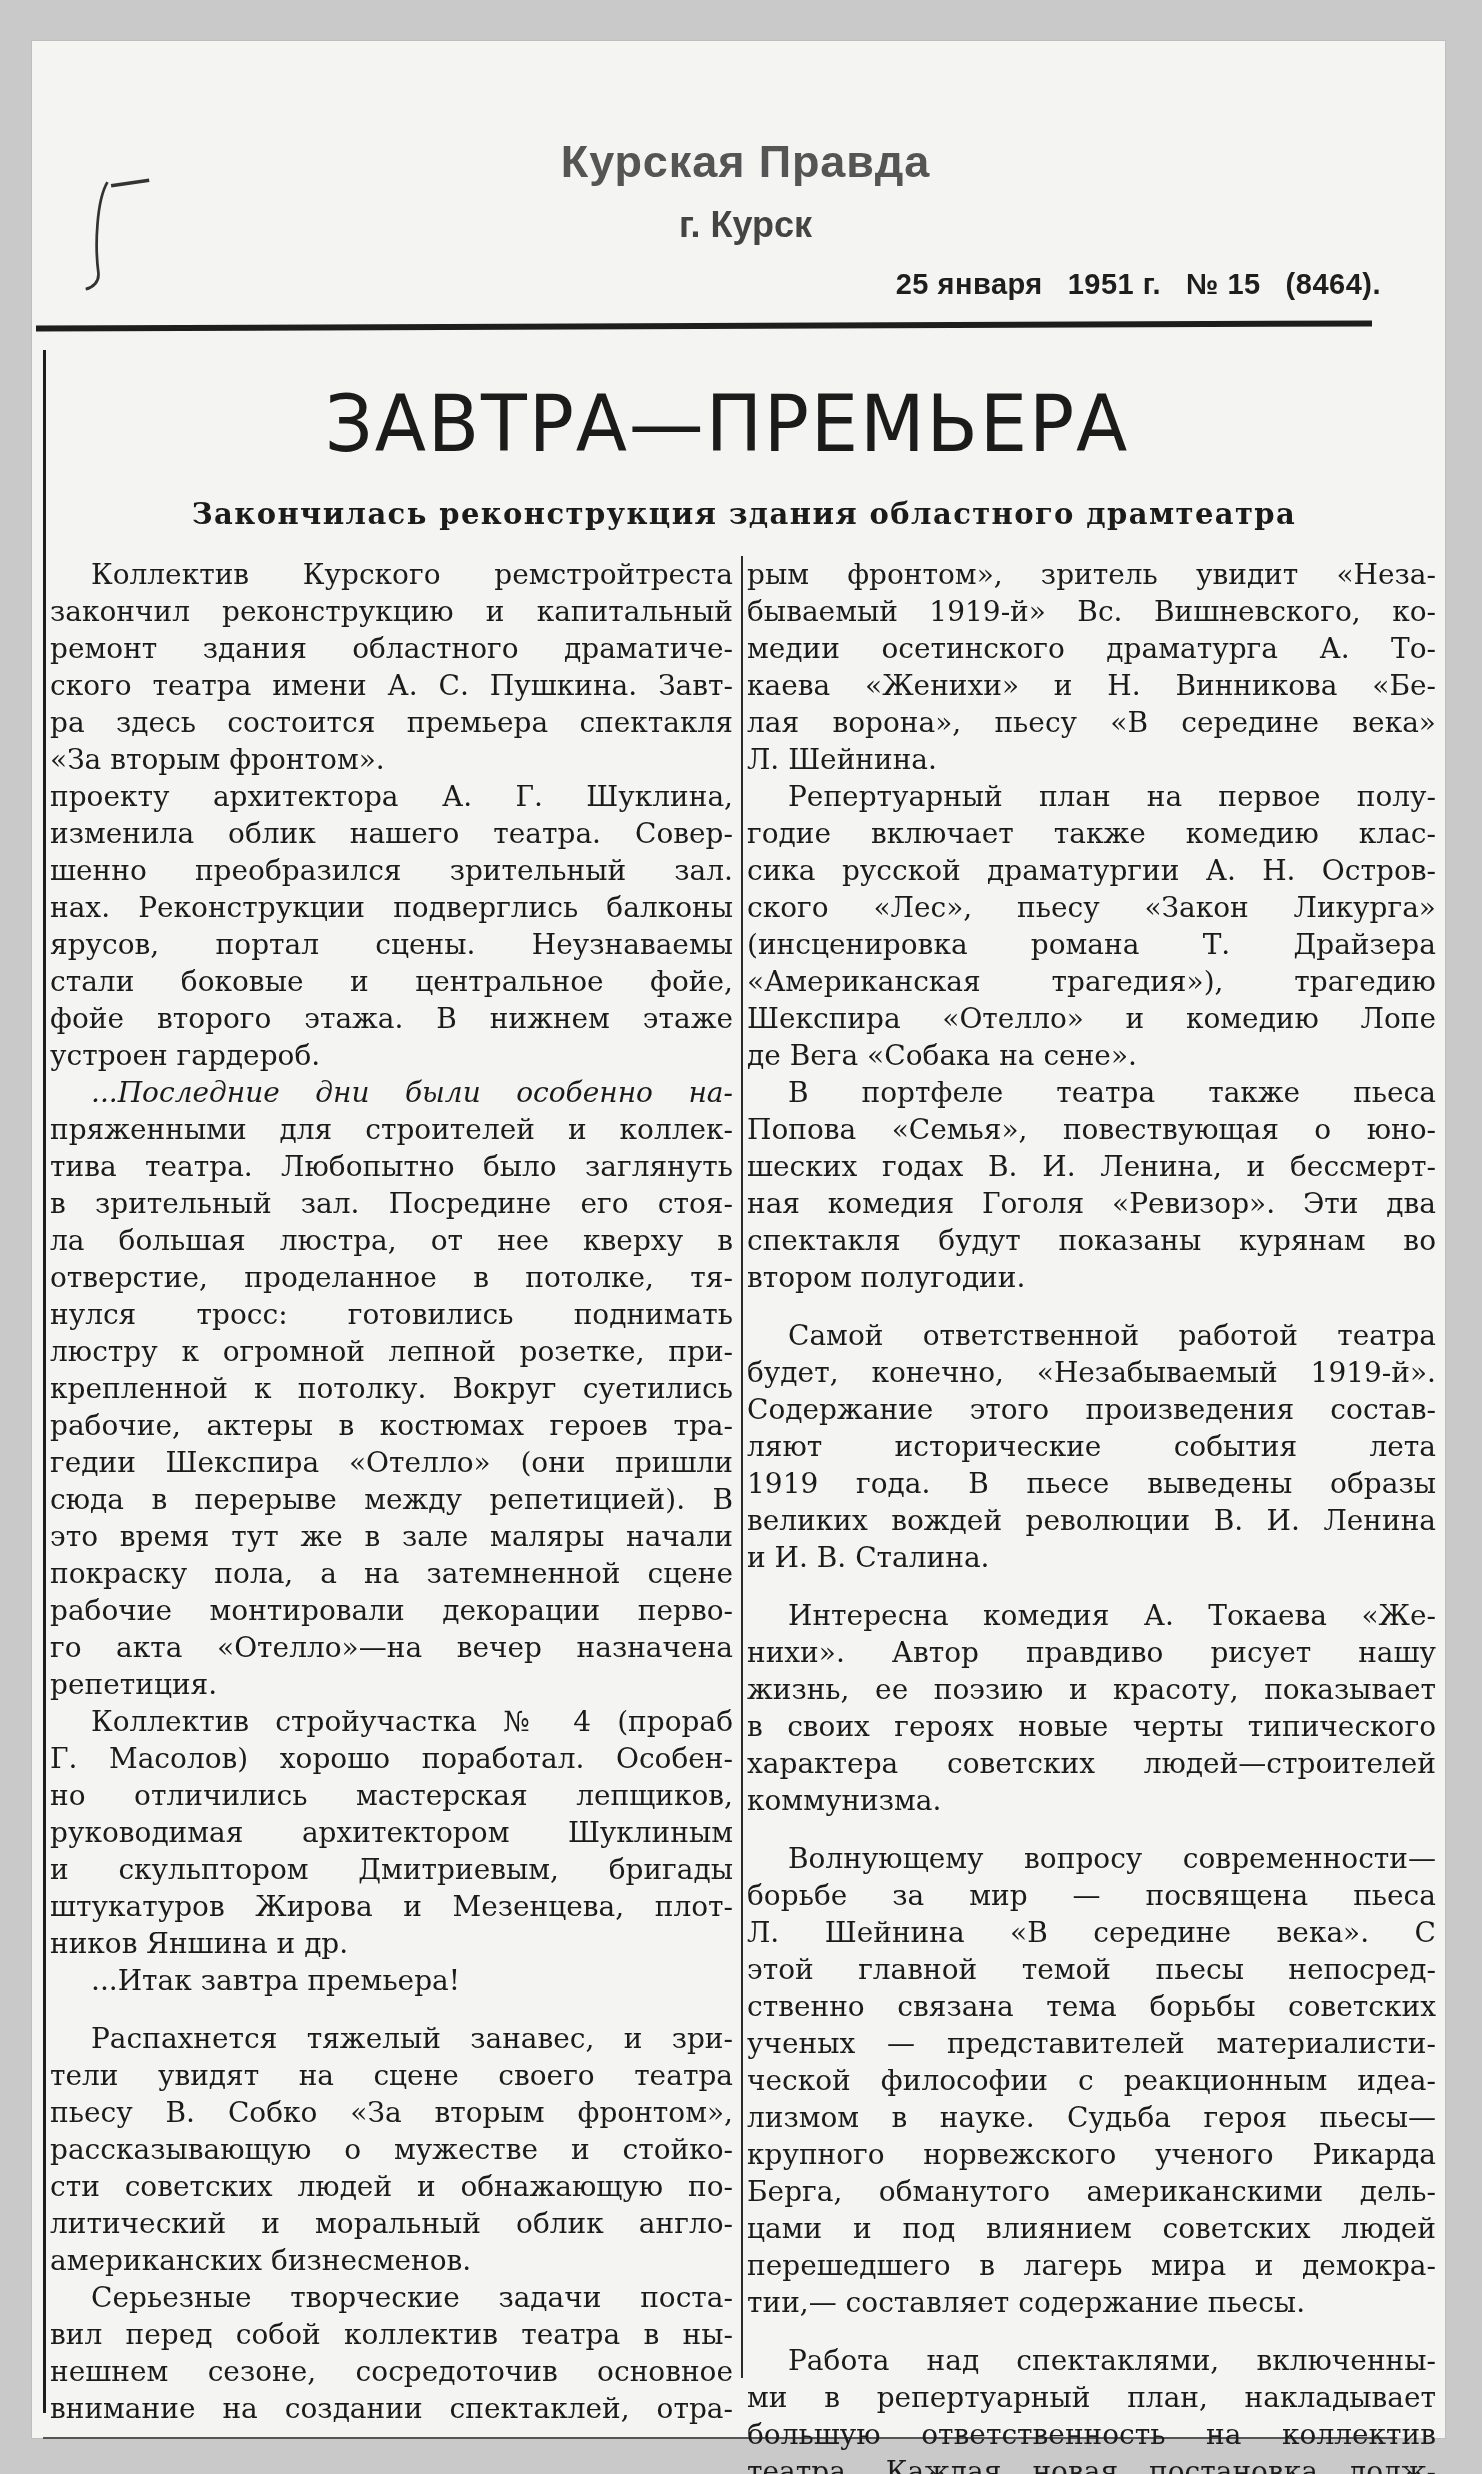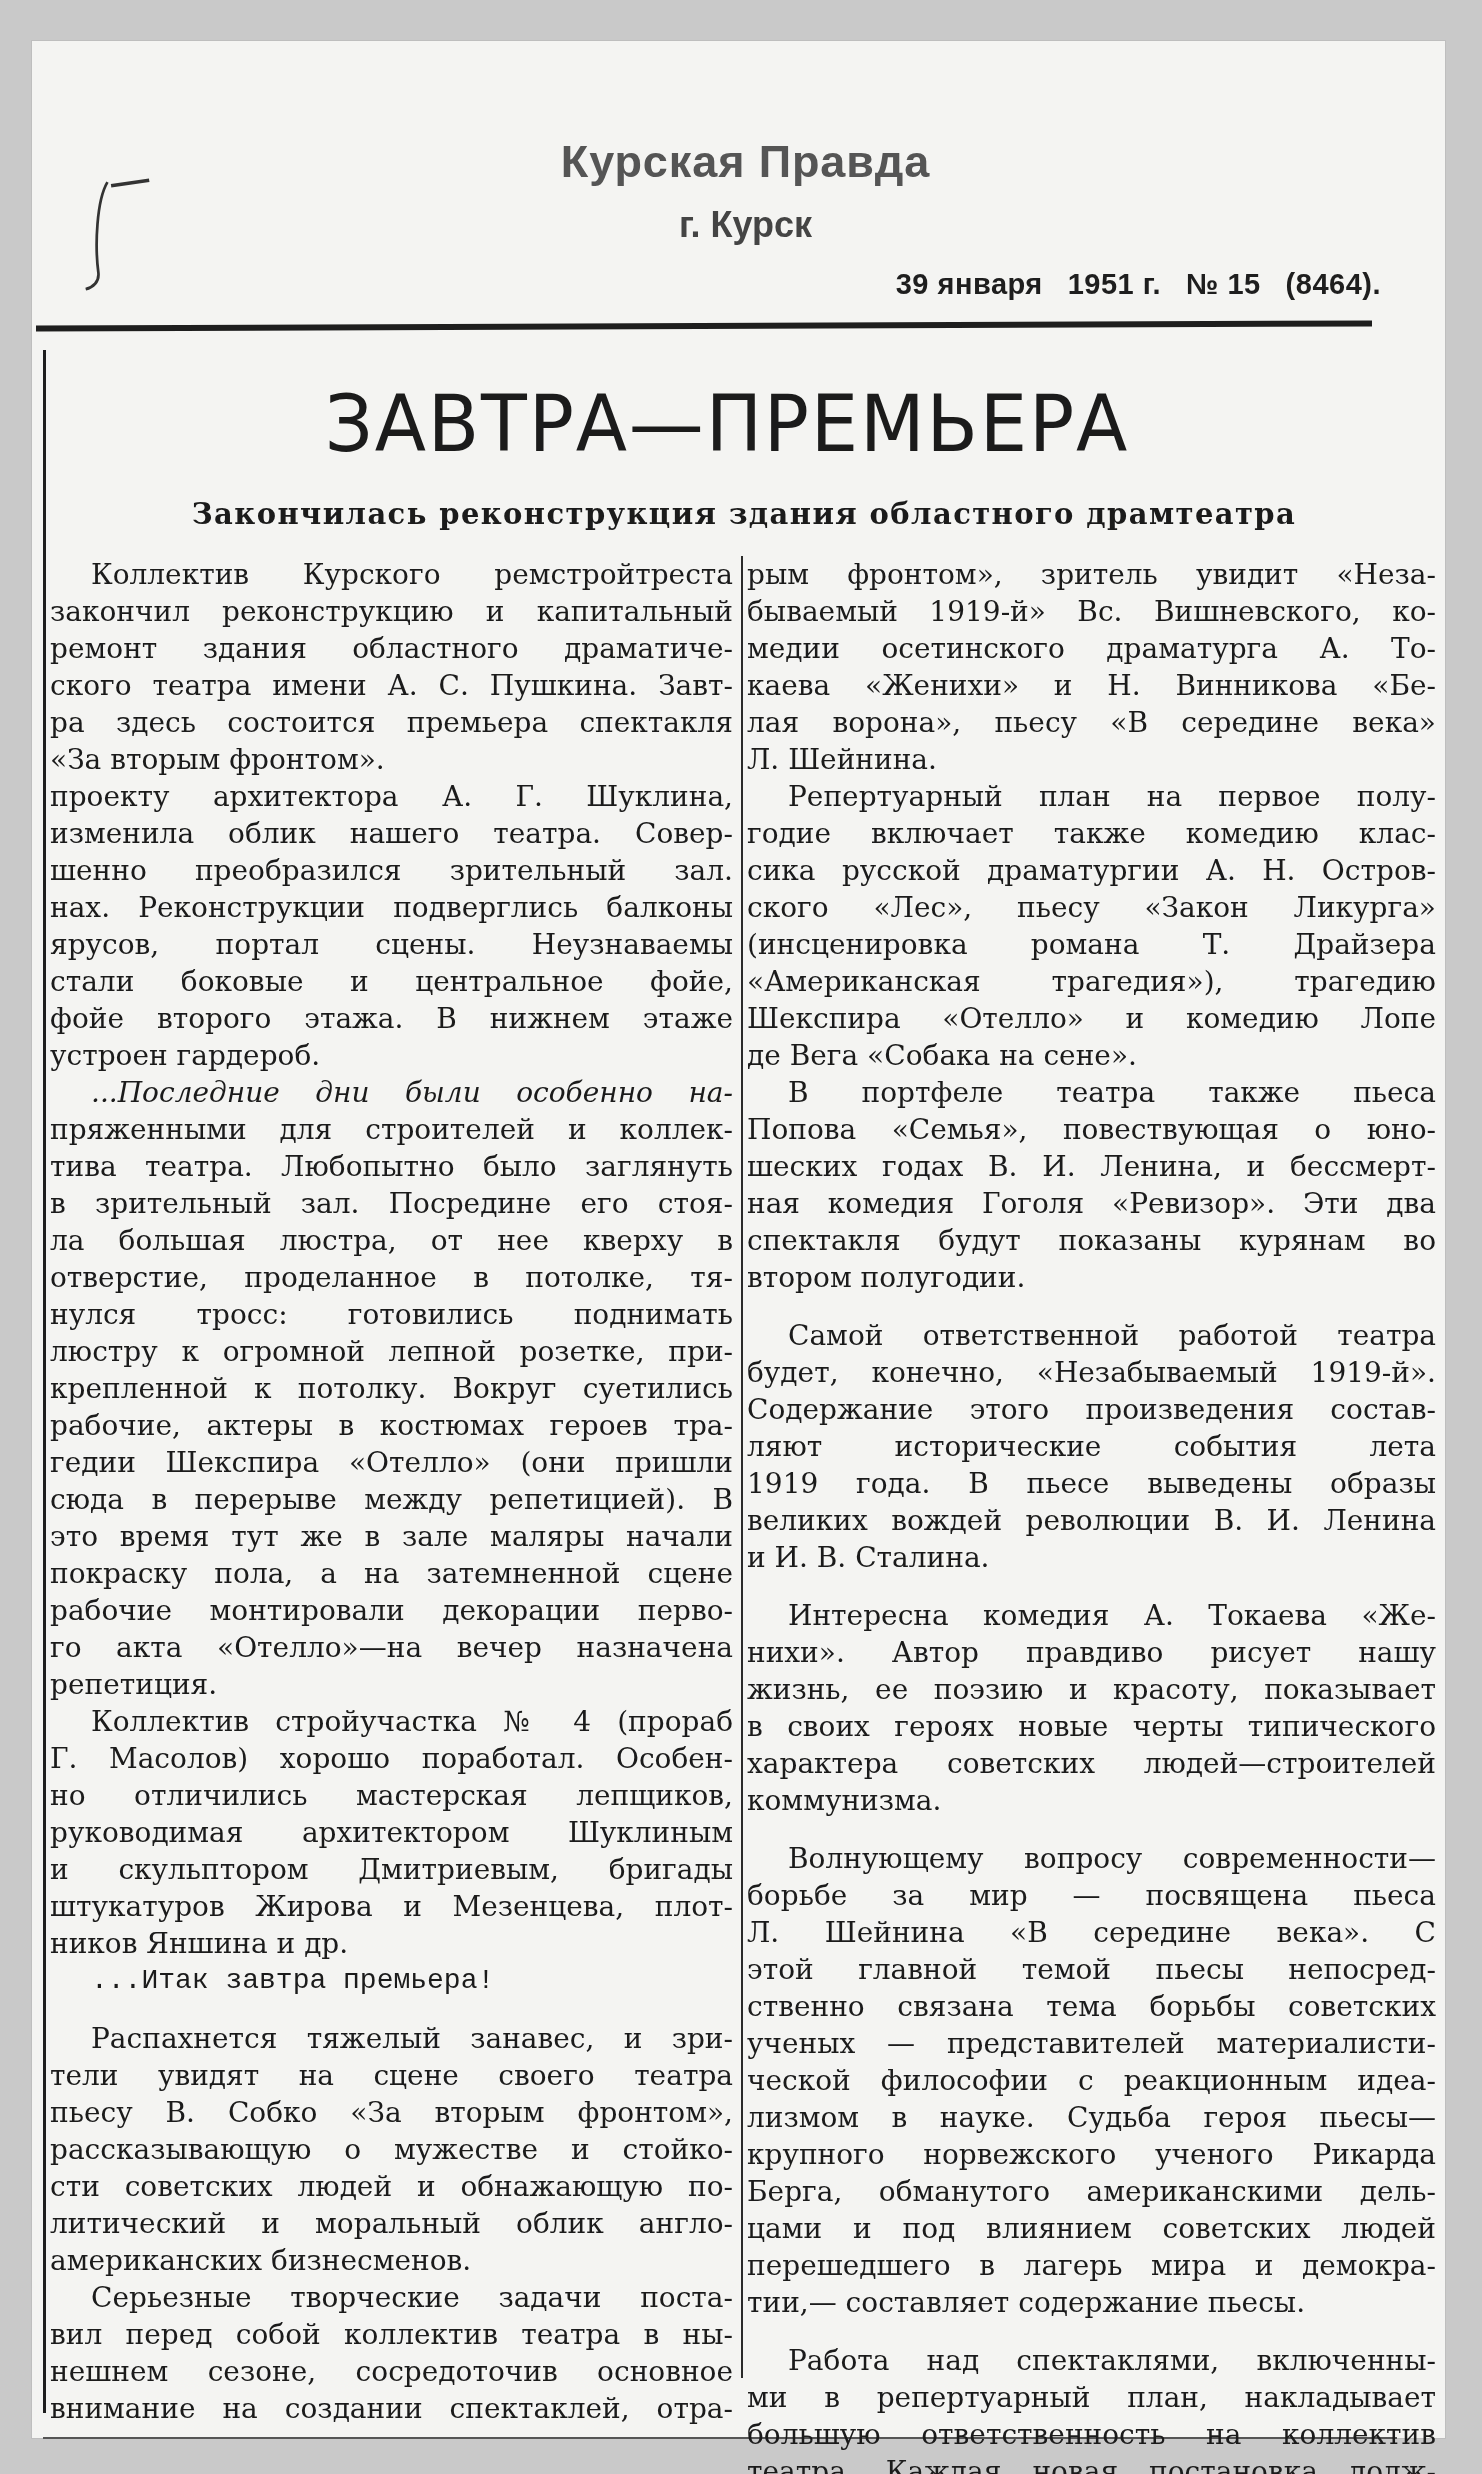--- a/index.html
+++ b/index.html
@@ -73,21 +73,21 @@
 <div class="clipping"></div>
 
 <svg class="handmark" viewBox="0 0 90 140">
   <path d="M40 20 C 28 40, 26 90, 30 120 C 31 130, 24 136, 16 138" fill="none" stroke="#333" stroke-width="3"></path>
   <path d="M44 24 L 86 18" fill="none" stroke="#333" stroke-width="4"></path>
 </svg>
 
 <div class="mast-title">Курская Правда</div>
 <div class="mast-city">г. Курск</div>
 <div class="issue-line">
-  <span>39 января</span>
+  <span>25 января</span>
   <span>1951 г.</span>
   <span>№ 15</span>
   <span>(8464).</span>
 </div>
 <div class="top-rule"></div>
 <div class="left-border"></div>
 <div class="bottom-rule"></div>
 
 <h1 class="headline" style="margin:0;">ЗАВТРА—ПРЕМЬЕРА</h1>
 <h2 class="subheadline" style="margin:17px;">Закончилась реконструкция здания областного драмтеатра</h2>
@@ -133,21 +133,21 @@
     <p>
       <span class="line" style="padding-left: 41px;">Коллектив стройучастка № 4 (прораб</span>
       <span class="line">Г. Масолов) хорошо поработал. Особен-</span>
       <span class="line">но отличились мастерская лепщиков,</span>
       <span class="line">руководимая архитектором Шуклиным</span>
       <span class="line">и скульптором Дмитриевым, бригады</span>
       <span class="line">штукатуров Жирова и Мезенцева, плот-</span>
       <span class="line last">ников Яншина и др.</span>
     </p>
     <p>
-      <span class="line last" style="padding-left: 41px; font-family: Liberation Mono, monospace;">...Итак завтра премьера!</span>
+      <span class="line last" style="padding-left: 41px;">...Итак завтра премьера!</span>
     </p>
     <p class="gap">
       <span class="line" style="padding-left: 41px;">Распахнется тяжелый занавес, и зри-</span>
       <span class="line">тели увидят на сцене своего театра</span>
       <span class="line">пьесу В. Собко «За вторым фронтом»,</span>
       <span class="line">рассказывающую о мужестве и стойко-</span>
       <span class="line">сти советских людей и обнажающую по-</span>
       <span class="line">литический и моральный облик англо-</span>
       <span class="line last">американских бизнесменов.</span>
     </p>

